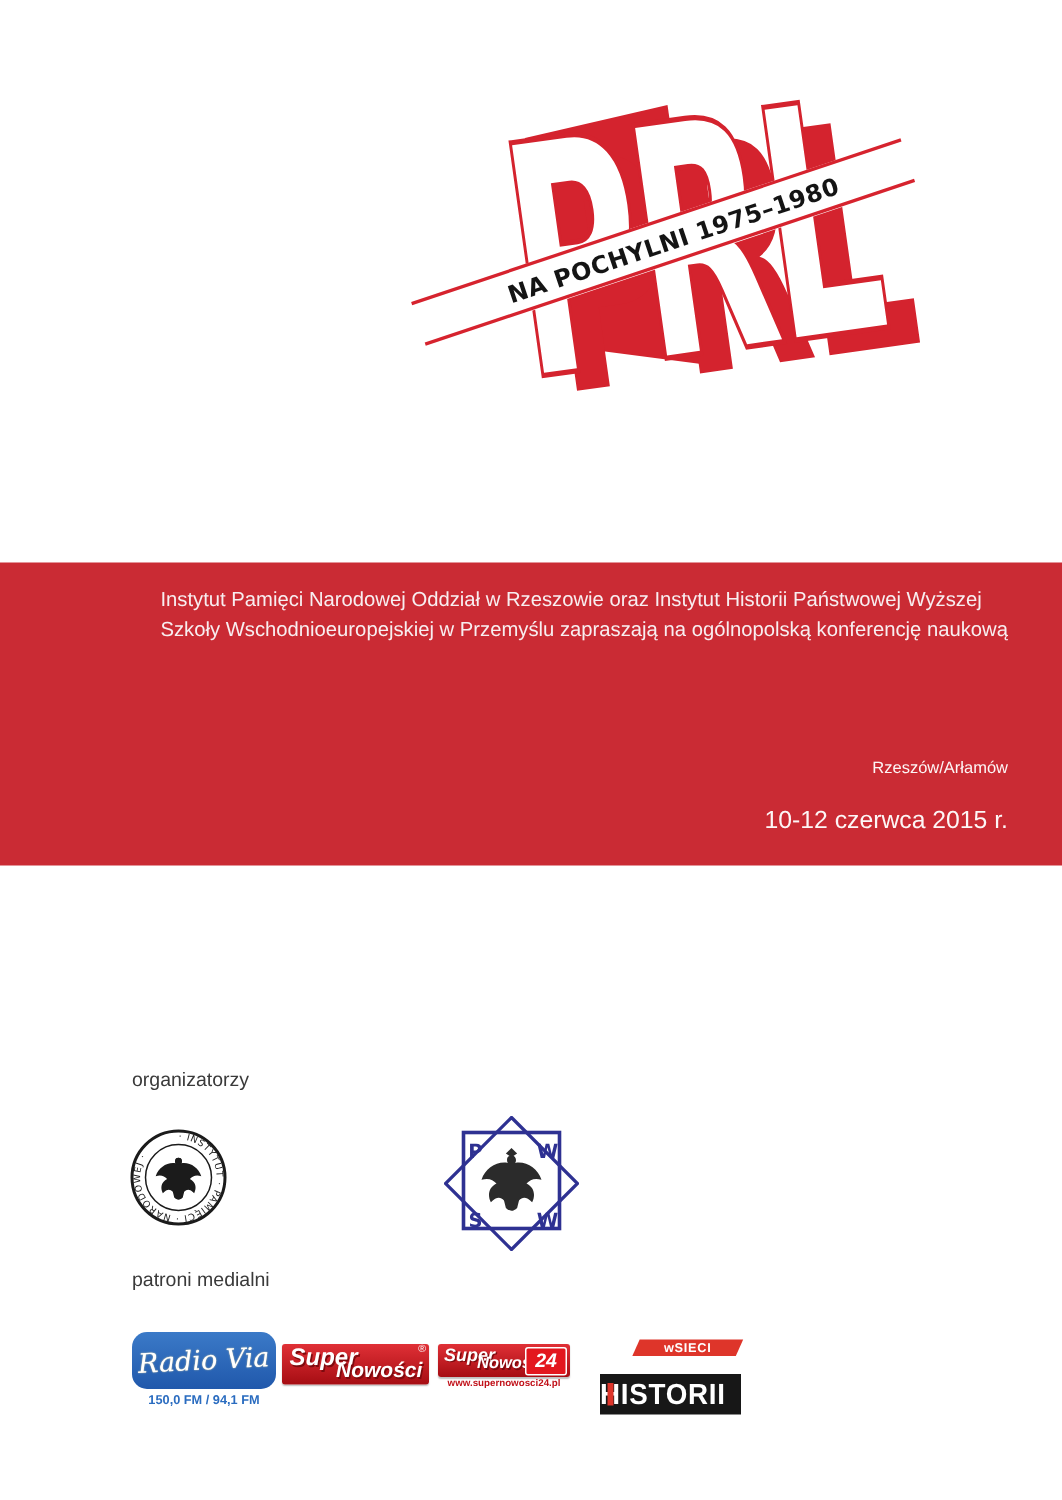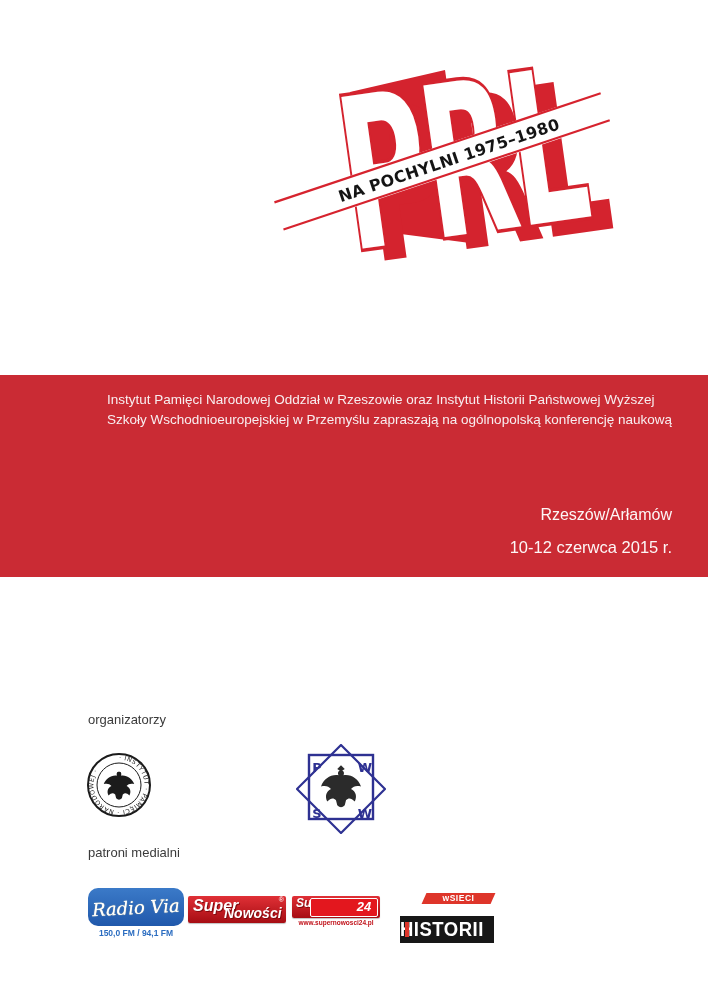--- a/index.html
+++ b/index.html
@@ -8,21 +8,21 @@
 
   
   .logo-wrap{position:absolute;left:270px;top:60px;width:400px;height:235px;}
 
   
   .band{position:absolute;left:0;top:375px;width:708px;height:202px;background:#ca2b34;}
   .band .intro{position:absolute;top:15px;right:36px;color:#f8eef0;
     font-size:13.5px;line-height:20px;font-weight:400;}
   .band .title{position:absolute;top:446px;right:36px;top:71px;color:#ffffff;
     font-size:36px;letter-spacing:-0.3px;font-weight:400;white-space:nowrap;}
-  .band .loc{position:absolute;top:131px;right:36px;color:#fdf6f6;font-size:16px;}
+  .band .loc{position:absolute;top:131px;right:36px;color:#fdf6f6;font-size:11px;}
   .band .date{position:absolute;top:163px;right:36px;color:#fdf6f6;font-size:16.5px;}
 
   
   .sec-label{position:absolute;left:88px;color:#3a3a3a;font-size:13px;}
   .ipn{position:absolute;left:86px;top:751px;width:240px;height:80px;}
   .ipn-seal{position:absolute;left:0;top:0;}
   .ipn-text{position:absolute;left:69px;top:4px;color:#1b1b1b;font-weight:bold;
     font-size:15.5px;line-height:16.5px;letter-spacing:0.4px;}
   .ipn-branch{margin-top:6px;font-size:10.5px;letter-spacing:0.2px;}
   .pwsw{position:absolute;left:296px;top:744px;}
@@ -44,21 +44,21 @@
   .sn-box .reg{position:absolute;right:2px;top:0px;color:#fff;font-size:7px;}
 
   .sn24-box{position:absolute;left:292px;top:896px;width:88px;height:22px;border-radius:2px;
     background:linear-gradient(180deg,#e03036,#a60d13);box-shadow:0 1px 1px rgba(0,0,0,0.25);}
   .sn24-box .w1{position:absolute;left:4px;top:0px;color:#fff;font-weight:bold;font-style:italic;
     font-size:12px;text-shadow:1px 1px 0 #7e0a0e;}
   .sn24-box .w2{position:absolute;left:26px;top:7px;color:#fff;font-weight:bold;font-style:italic;
     font-size:11px;text-shadow:1px 1px 0 #7e0a0e;}
   .sn24-num{position:absolute;right:2px;top:2px;width:26px;height:17px;background:#e3171e;
     border:1.5px solid #ffffff;border-radius:2px;color:#fff;font-weight:bold;font-style:italic;
-    font-size:13px;text-align:center;line-height:16px;padding-left:40px;}
+    font-size:13px;text-align:center;line-height:16px;}
   .sn24-url{position:absolute;left:292px;top:919px;width:88px;text-align:center;color:#c1121a;
     font-size:6.5px;font-weight:bold;}
 
   .wsieci-tab{position:absolute;left:424px;top:893px;width:69px;height:11px;background:#de352a;
     transform:skewX(-24deg);}
   .wsieci-tab span{display:block;transform:skewX(24deg);color:#fff;font-weight:bold;
     font-size:8.5px;text-align:center;line-height:11px;letter-spacing:0.5px;}
   .historii-box{position:absolute;left:400px;top:916px;width:94px;height:27px;background:#171717;
     display:flex;align-items:center;}
   .historii-box .hist{color:#ffffff;font-weight:bold;font-size:18.5px;letter-spacing:0.5px;

